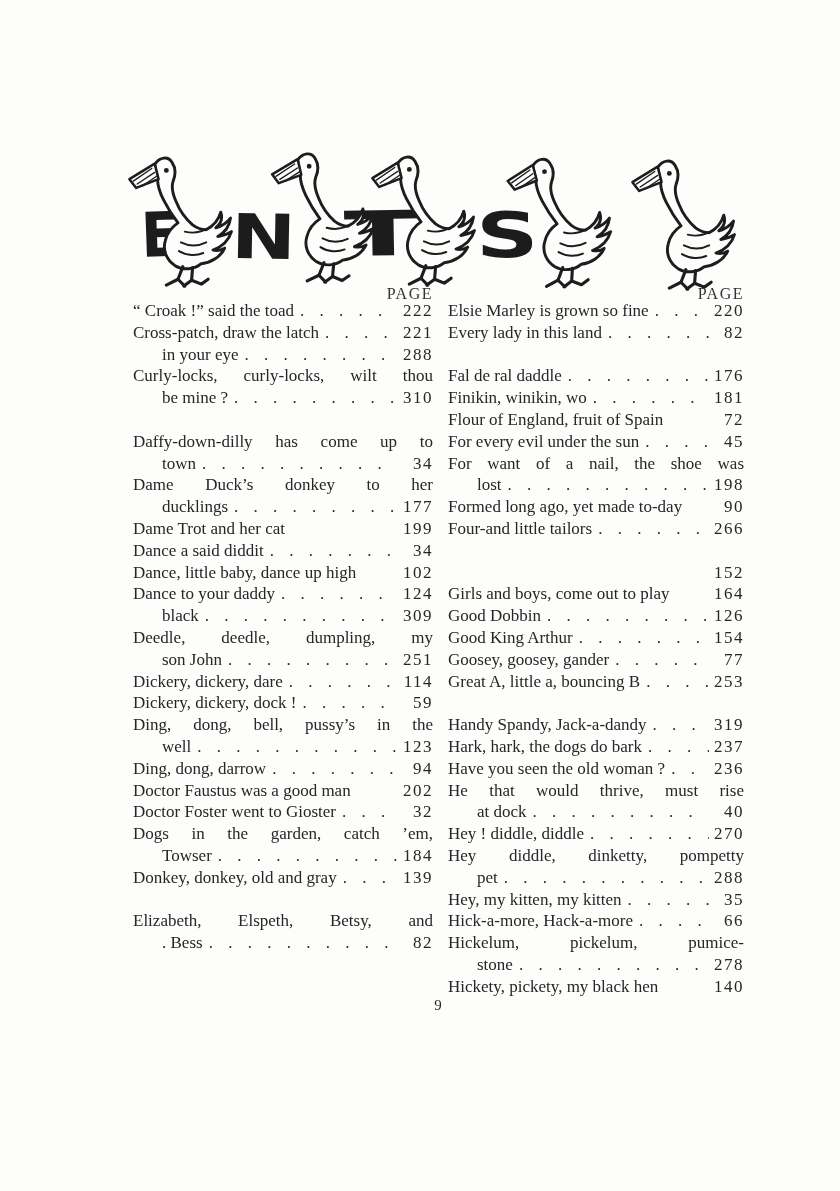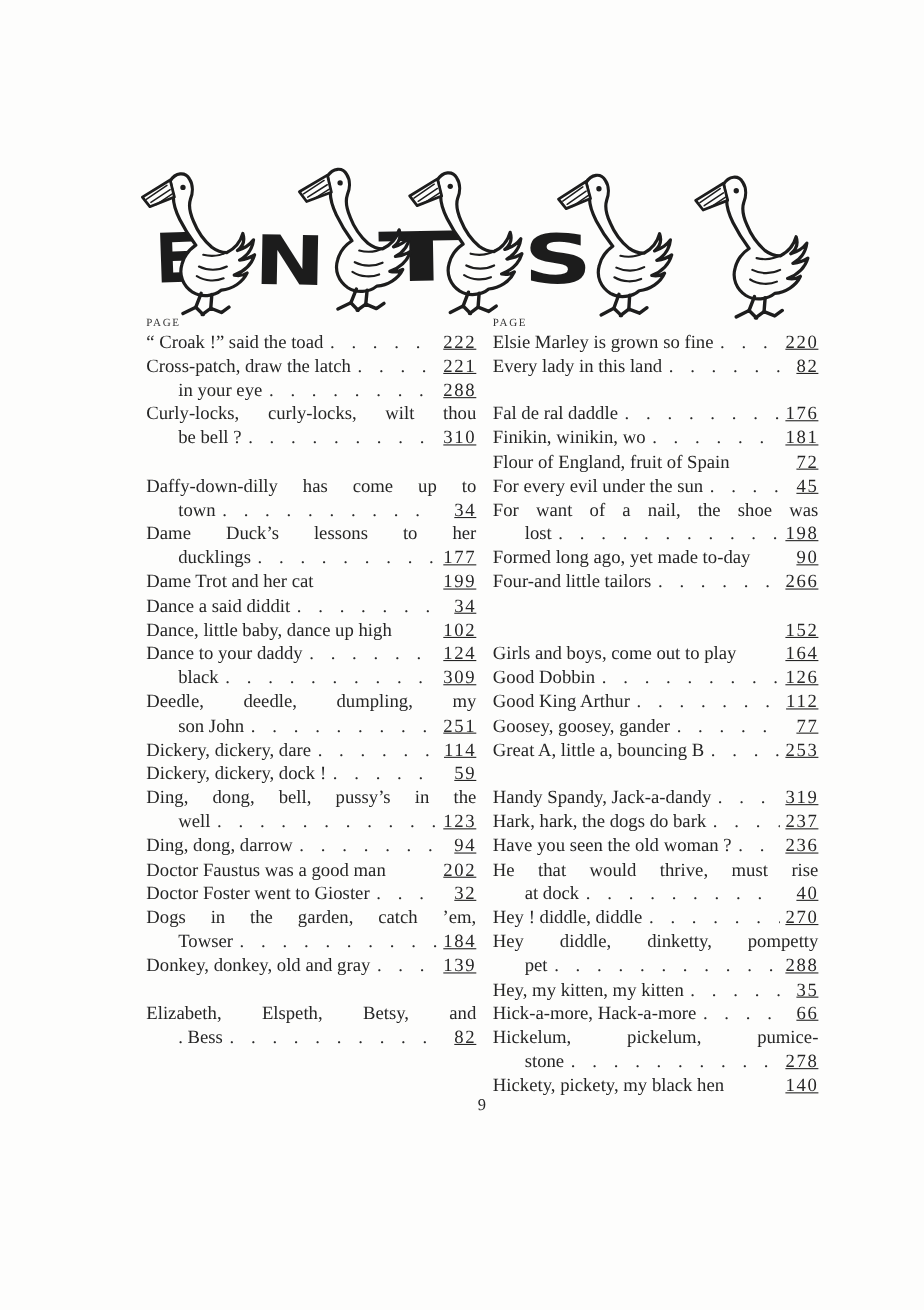--- a/index.html
+++ b/index.html
@@ -23,31 +23,31 @@
   .g1{left:114px;top:150px;}
   .g2{left:256px;top:146px;transform:rotate(1deg);}
   .g3{left:357px;top:149px;}
   .g4{left:493px;top:151px;transform:rotate(-1deg);}
   .g5{left:617px;top:153px;}
   
   .col{position:absolute;top:287px;font-size:17px;}
   #col-left{left:133px;width:300px;}
   #col-right{left:448px;width:296px;}
   .pagelabel{
-    font-size:10px;letter-spacing:1.5px;text-align:left;
+    font-size:16px;letter-spacing:1.5px;text-align:right;
     height:13px;line-height:13px;color:#333;
   }
   .row{display:flex;align-items:baseline;height:21.8px;line-height:21.8px;white-space:nowrap;}
   .row .t{flex:0 0 auto;}
   .row.ind .t{padding-left:29px;}
   .row .lead{
     flex:1 1 0;min-width:0;overflow:hidden;white-space:nowrap;
     letter-spacing:5.5px;margin:0 1px 0 6px;color:#2b2b2b;
   }
-  .row .p{flex:0 0 auto;min-width:34px;text-align:right;letter-spacing:1.5px;text-decoration:underline;}
+  .row .p{flex:0 0 auto;min-width:34px;text-align:right;letter-spacing:1.5px;}
   .row.just{display:block;text-align:justify;text-align-last:justify;}
   .row.just .t{display:inline;white-space:normal;padding-left:0;}
   
   .footer{
     position:absolute;left:133px;width:611px;top:997px;
     text-align:center;font-size:15px;letter-spacing:1px;color:#262626;
   }
 </style>
 </head>
 <body>
@@ -130,34 +130,34 @@
           <span class="lead">. . . . . . . . . . . . . . . . . . . . . . . . . .</span>
           <span class="p">221</span>
         </div>
         <div class="row ind">
           <span class="t">in your eye</span>
           <span class="lead">. . . . . . . . . . . . . . . . . . . . . . . . . .</span>
           <span class="p">288</span>
         </div>
         <div class="row just"><span class="t">Curly-locks, curly-locks, wilt thou</span></div>
         <div class="row ind">
-          <span class="t">be bell ?</span>
+          <span class="t">be mine ?</span>
           <span class="lead">. . . . . . . . . . . . . . . . . . . . . . . . . .</span>
           <span class="p">310</span>
         </div>
         <div class="row">
           <span class="t"></span>
         </div>
         <div class="row just"><span class="t">Daffy-down-dilly has come up to</span></div>
         <div class="row ind">
           <span class="t">town</span>
           <span class="lead">. . . . . . . . . . . . . . . . . . . . . . . . . .</span>
           <span class="p">34</span>
         </div>
-        <div class="row just"><span class="t">Dame Duck’s lessons to her</span></div>
+        <div class="row just"><span class="t">Dame Duck’s donkey to her</span></div>
         <div class="row ind">
           <span class="t">ducklings</span>
           <span class="lead">. . . . . . . . . . . . . . . . . . . . . . . . . .</span>
           <span class="p">177</span>
         </div>
         <div class="row">
           <span class="t">Dame Trot and her cat</span>
           <span class="lead"></span>
           <span class="p">199</span>
         </div>
@@ -306,21 +306,21 @@
           <span class="p">164</span>
         </div>
         <div class="row">
           <span class="t">Good Dobbin</span>
           <span class="lead">. . . . . . . . . . . . . . . . . . . . . . . . . .</span>
           <span class="p">126</span>
         </div>
         <div class="row">
           <span class="t">Good King Arthur</span>
           <span class="lead">. . . . . . . . . . . . . . . . . . . . . . . . . .</span>
-          <span class="p">112</span>
+          <span class="p">154</span>
         </div>
         <div class="row">
           <span class="t">Goosey, goosey, gander</span>
           <span class="lead">. . . . . . . . . . . . . . . . . . . . . . . . . .</span>
           <span class="p">77</span>
         </div>
         <div class="row">
           <span class="t">Great A, little a, bouncing B</span>
           <span class="lead">. . . . . . . . . . . . . . . . . . . . . . . . . .</span>
           <span class="p">253</span>

